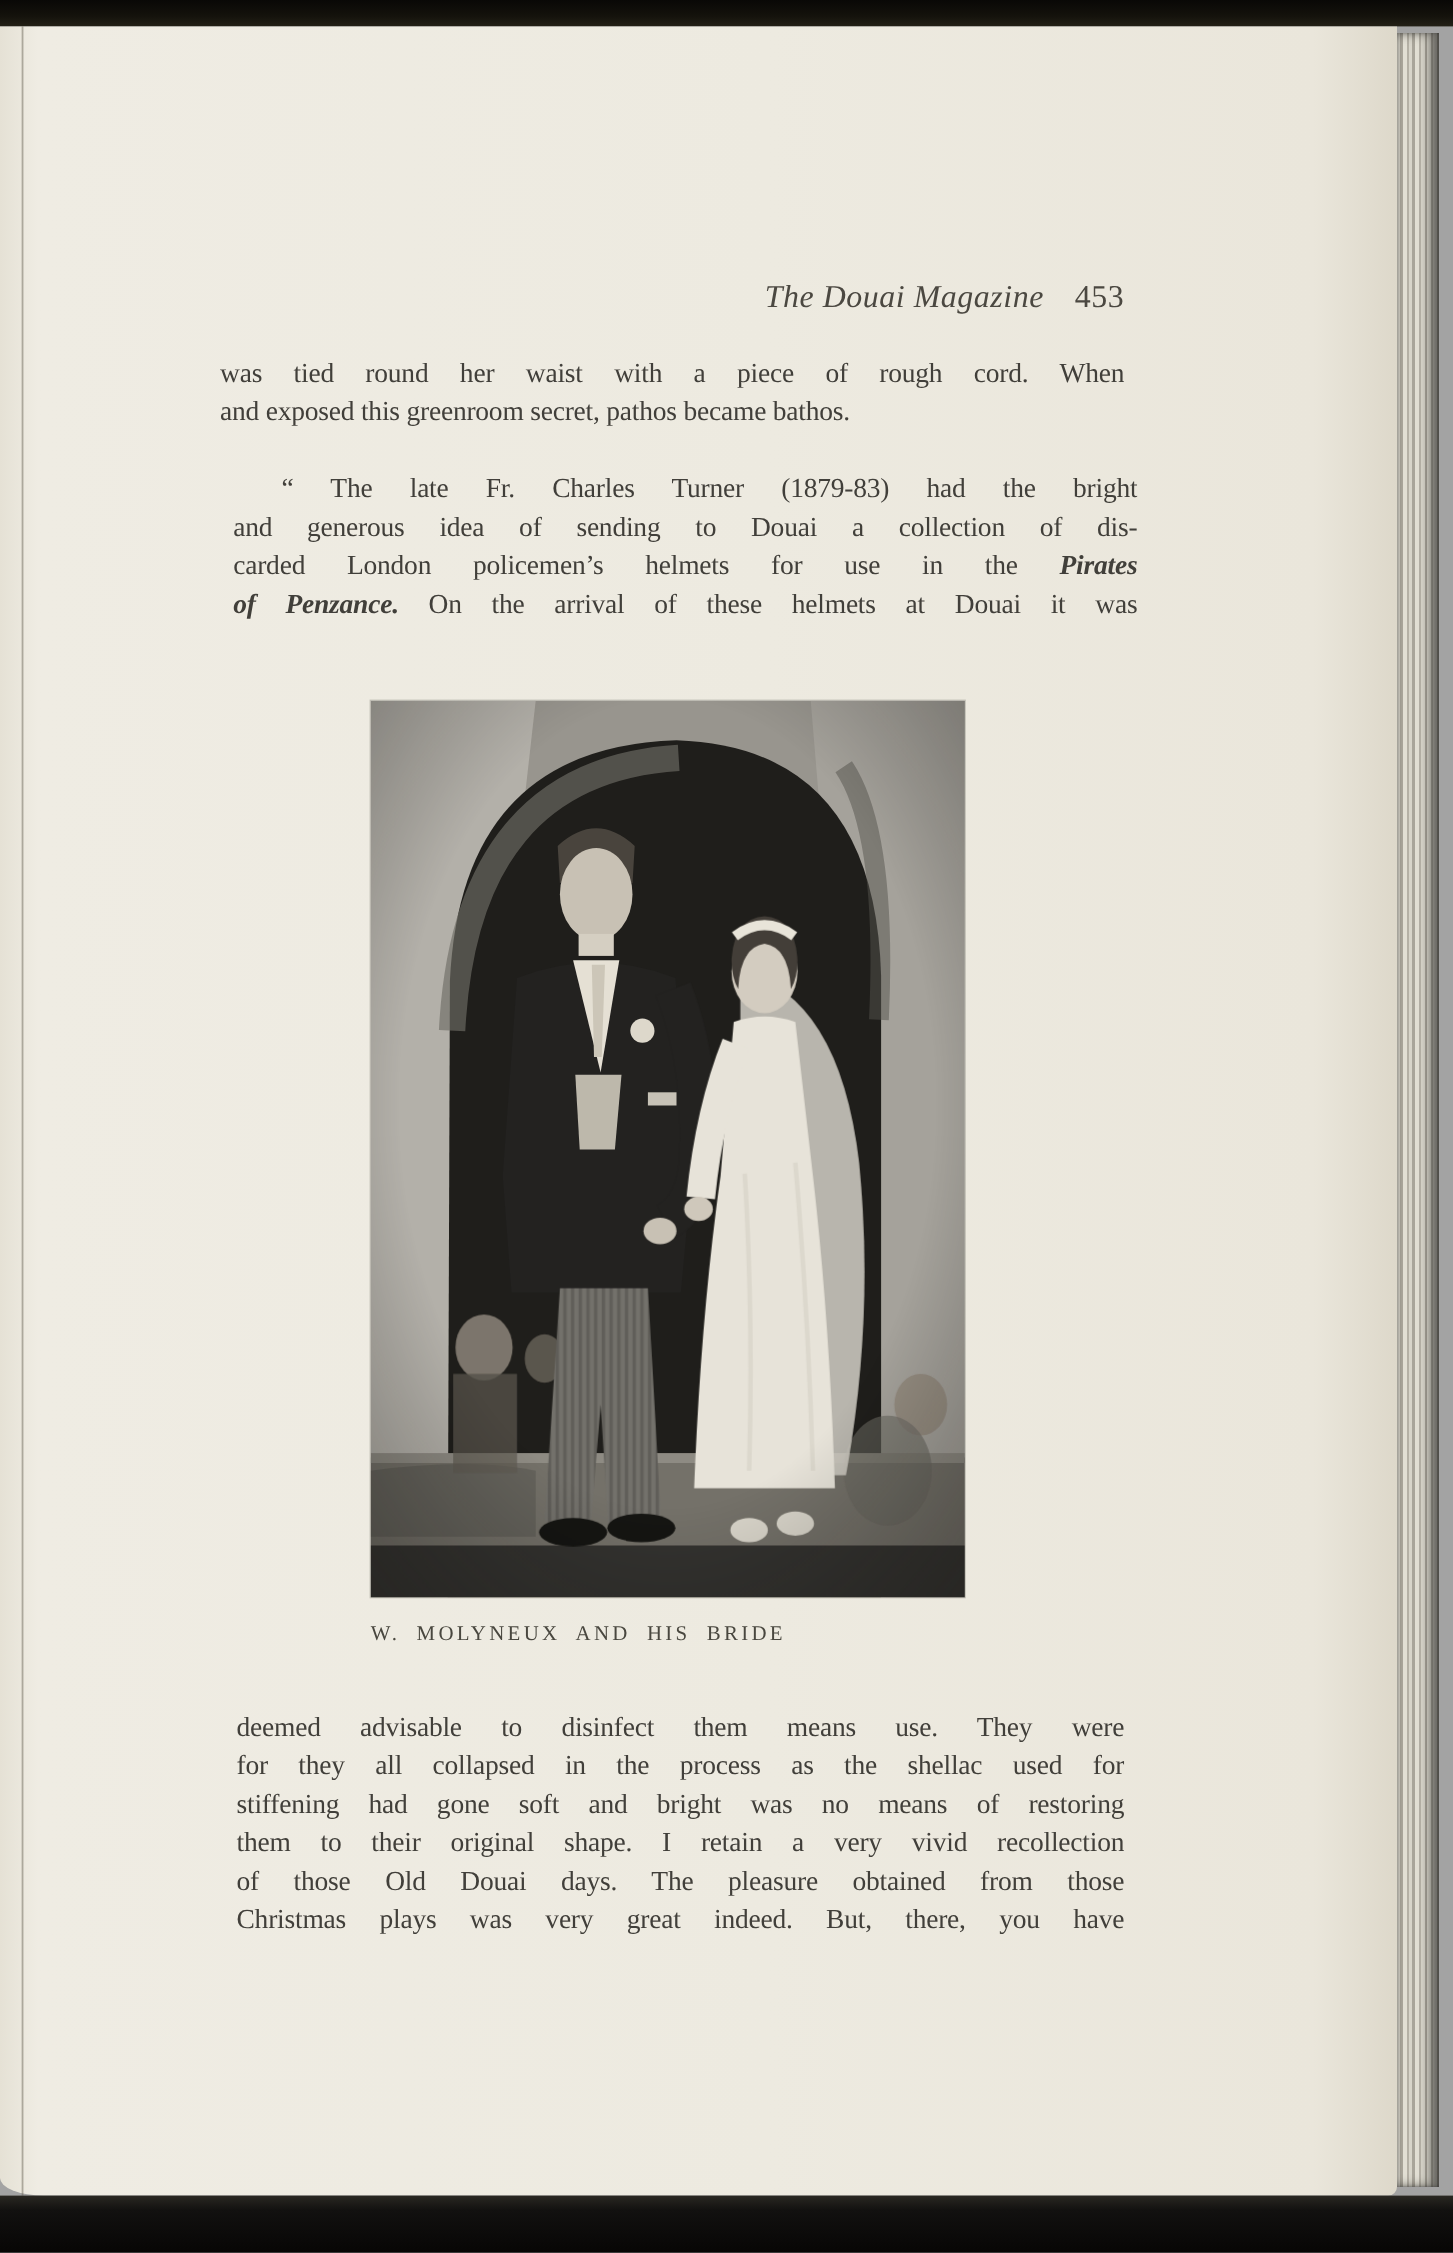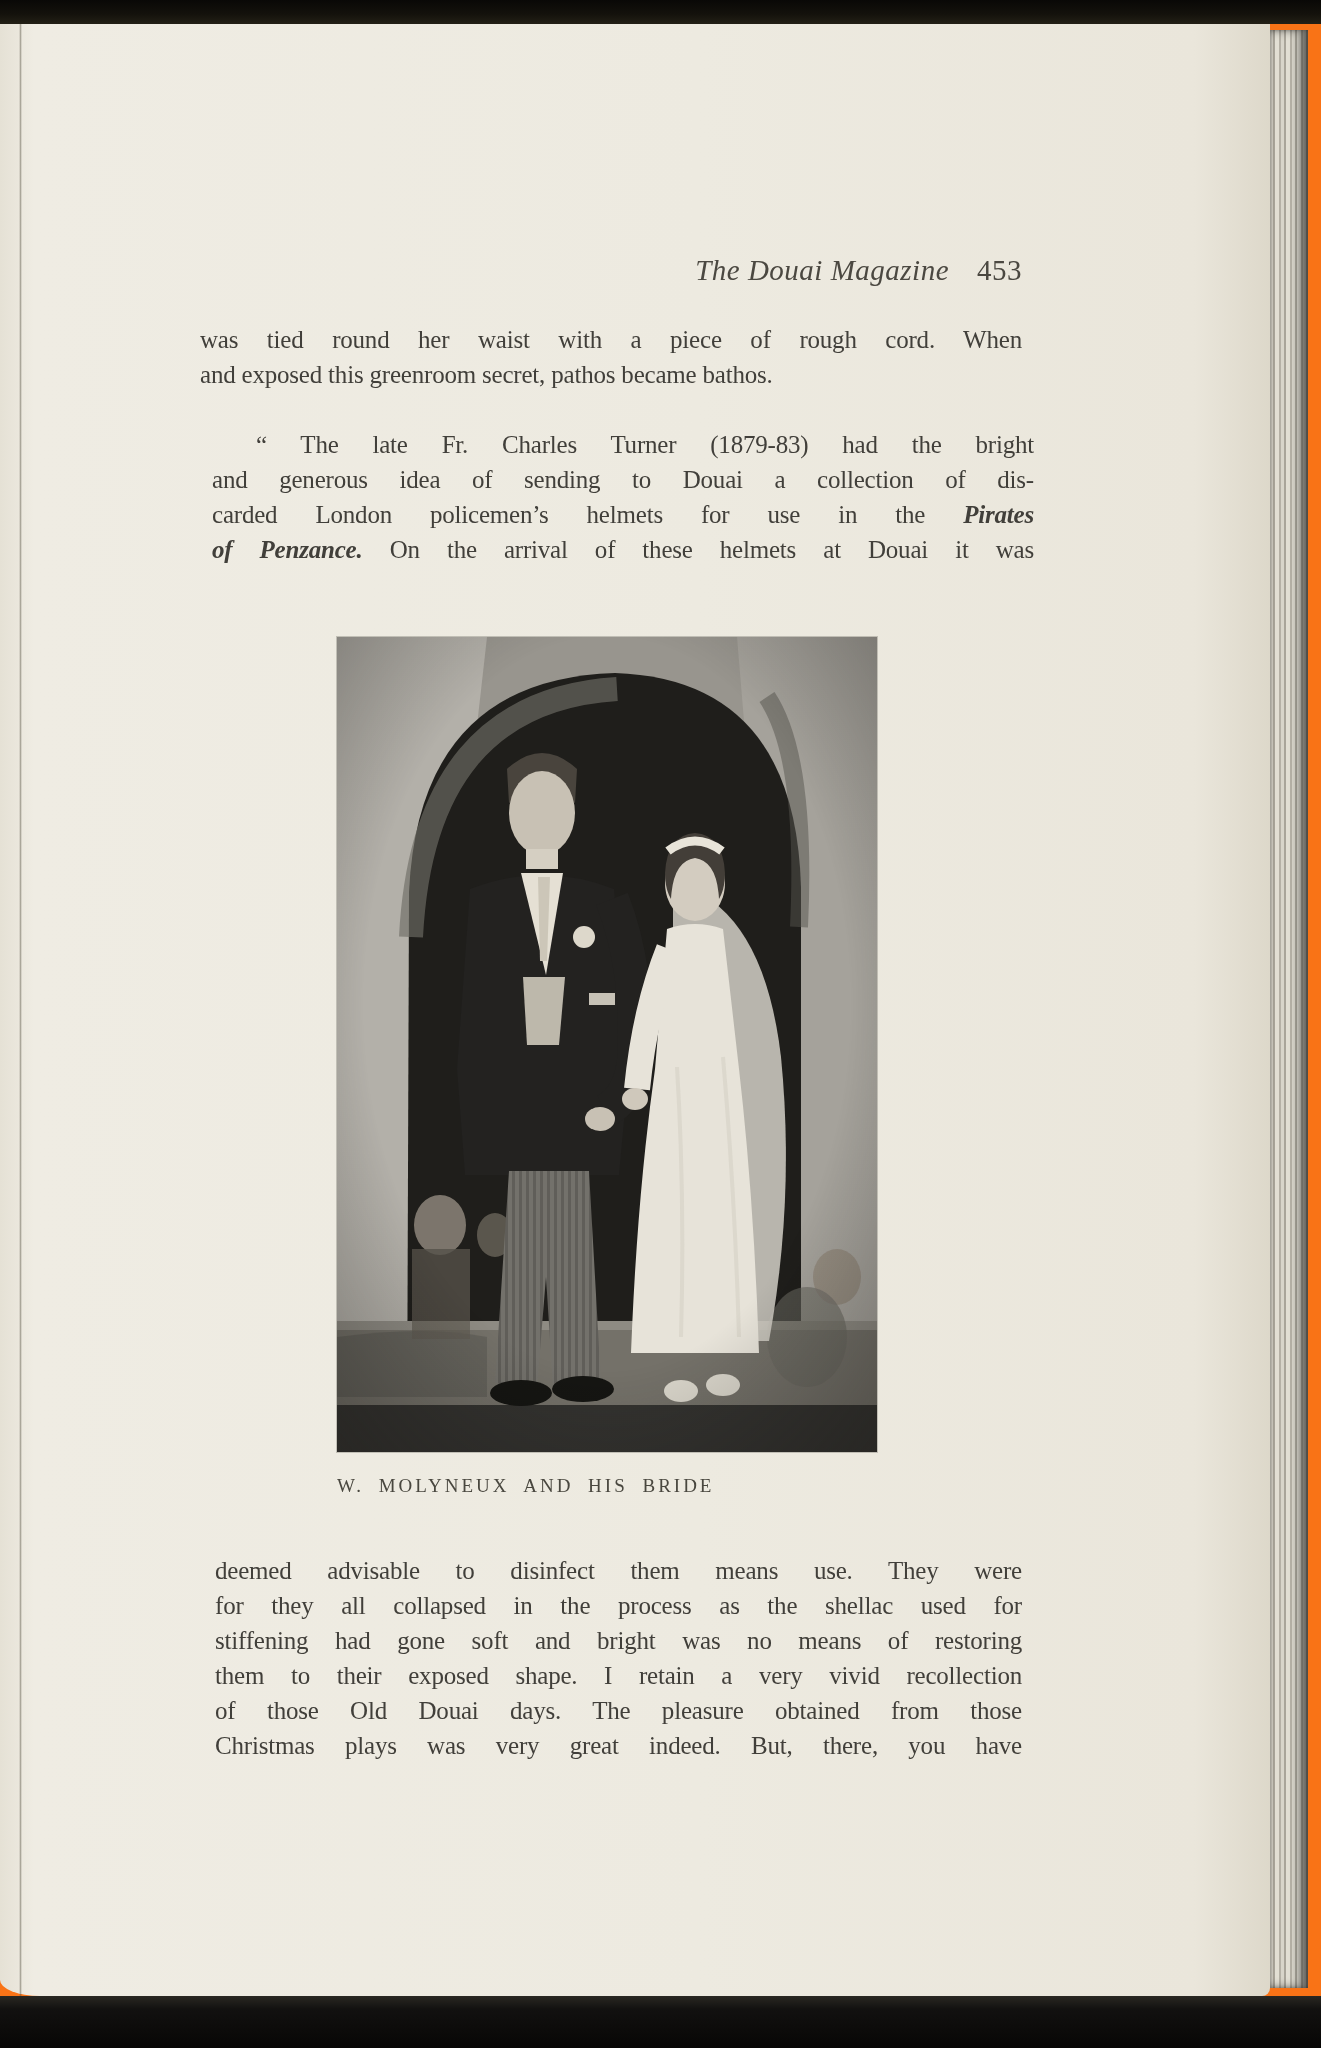--- a/index.html
+++ b/index.html
@@ -1,19 +1,19 @@
 <!DOCTYPE html>
 <html><head>
 <meta charset="utf-8">
 <style>
   * { margin:0; padding:0; box-sizing:border-box; }
   html,body { background:#0c0b09; }
   #stage {
     position:relative; width:1321px; height:2048px;
-    background:#f97316; overflow:hidden;
+    background:#a3a3a3; overflow:hidden;
     font-family:"Liberation Serif", serif;
   }
   
   .cover-top {
     position:absolute; left:0; top:0; width:1321px; height:24px;
     background:linear-gradient(180deg,#090806 0%,#14120c 60%,#232016 100%);
   }
   .cover-bottom {
     position:absolute; left:0; top:1996px; width:1321px; height:52px;
     background:linear-gradient(180deg,#2a2822 0%,#121110 25%,#070605 100%);
@@ -172,19 +172,19 @@
       <rect width="540" height="815" fill="url(#vignette)"></rect>
     </svg>
   </div>
 
   <div class="photo-caption">W. MOLYNEUX AND HIS BRIDE</div>
 
   <div class="textblock" id="para3">
     <div class="line">deemed advisable to disinfect them means use.  They were</div>
     <div class="line">for they all collapsed in the process as the shellac used for</div>
     <div class="line">stiffening had gone soft and bright was no means of restoring</div>
-    <div class="line">them to their exposed shape.  I retain a very vivid recollection</div>
+    <div class="line">them to their original shape.  I retain a very vivid recollection</div>
     <div class="line">of those Old Douai days.  The pleasure obtained from those</div>
     <div class="line">Christmas plays was very great indeed.  But, there, you have</div>
   </div>
 
   <div class="cover-bottom"></div>
 </div>
 
 </body></html>

